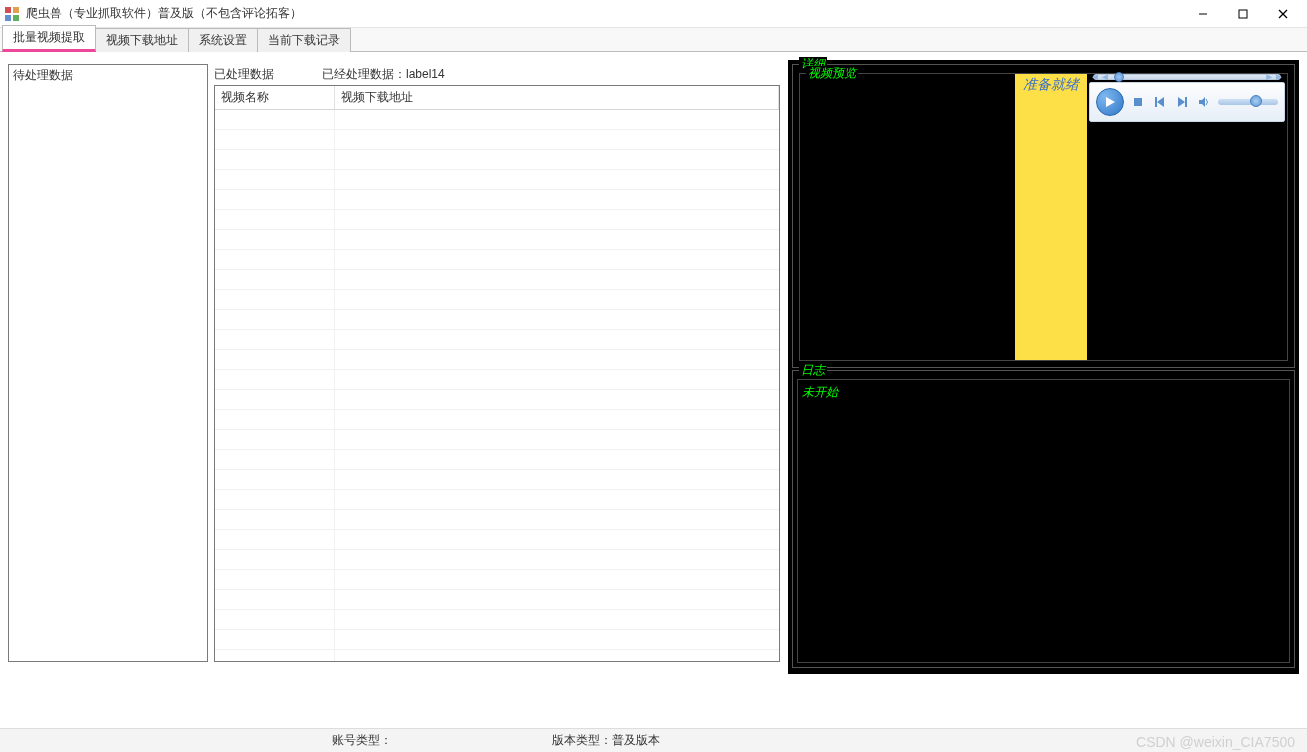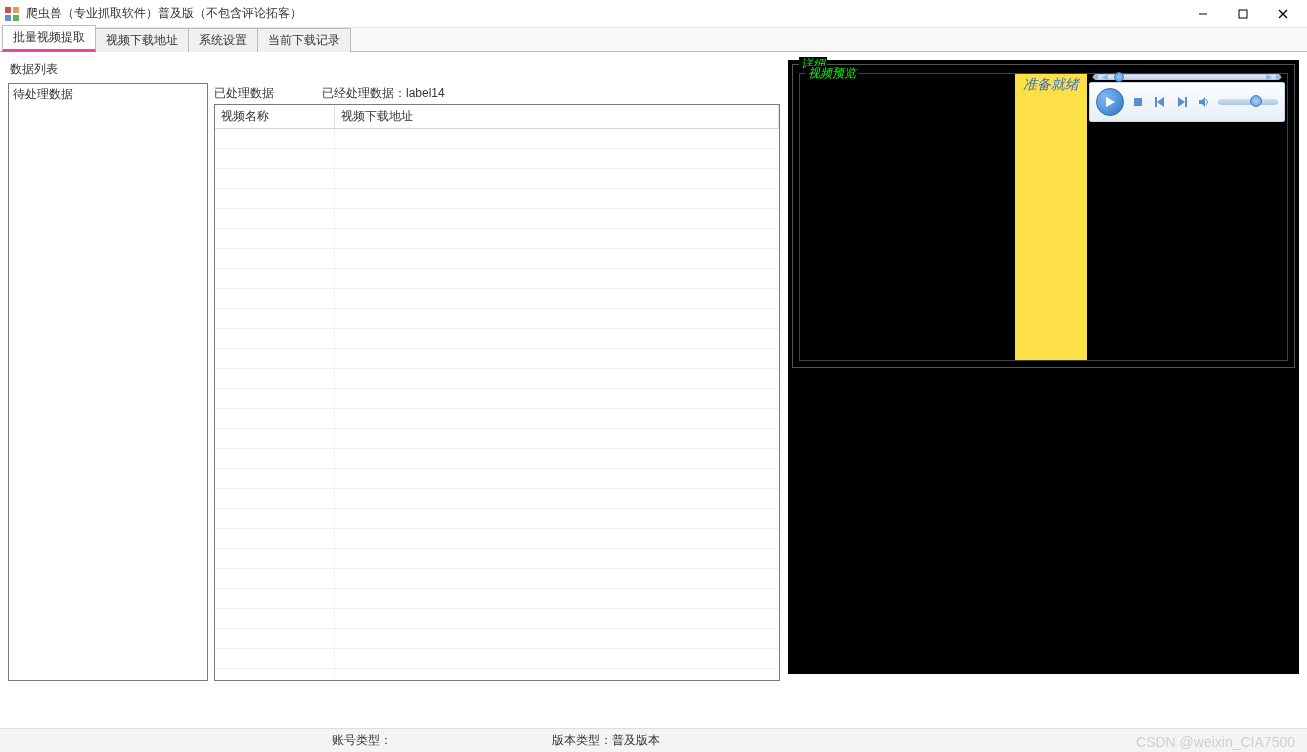--- a/index.html
+++ b/index.html
@@ -119,21 +119,20 @@
   <div class="tab"><span>系统设置</span></div>
   <div class="tab"><span>当前下载记录</span></div>
 </div>
 
 <div class="content">
 
 
   <div class="body-row">
 
     <div class="data-list">
-      <div class="data-list-title">数据列表</div>
       <div class="cols-wrap">
         <div class="pending-col">
           <div class="col-header">待处理数据</div>
           <div class="col-body"></div>
         </div>
         <div class="processed-col">
           <div class="processed-head">
             <span>已处理数据</span>
             <span class="lbl2">
               <span>已经处理数据：</span><span>label14</span>
@@ -305,20 +304,24 @@
                     <path d="M8 3 Q11 6 8 9" fill="none" stroke="#5a8fce" stroke-width="1"></path>
                   </svg>
                 </div>
               <div class="vol-slider">
                   <div class="vthumb"></div>
                 </div>
             </div>
           </div>
         </div>
       </div>
+      <div class="fieldset-like log-box">
+        <span class="legend">日志</span>
+        <div class="log-inner">未开始</div>
+      </div>
     </div>
   </div>
 </div>
 
 <div class="statusbar">
   <span class="s1">
     <span>账号类型：</span><span></span>
   </span>
   <span>
     <span>版本类型：</span><span>普及版本</span>

